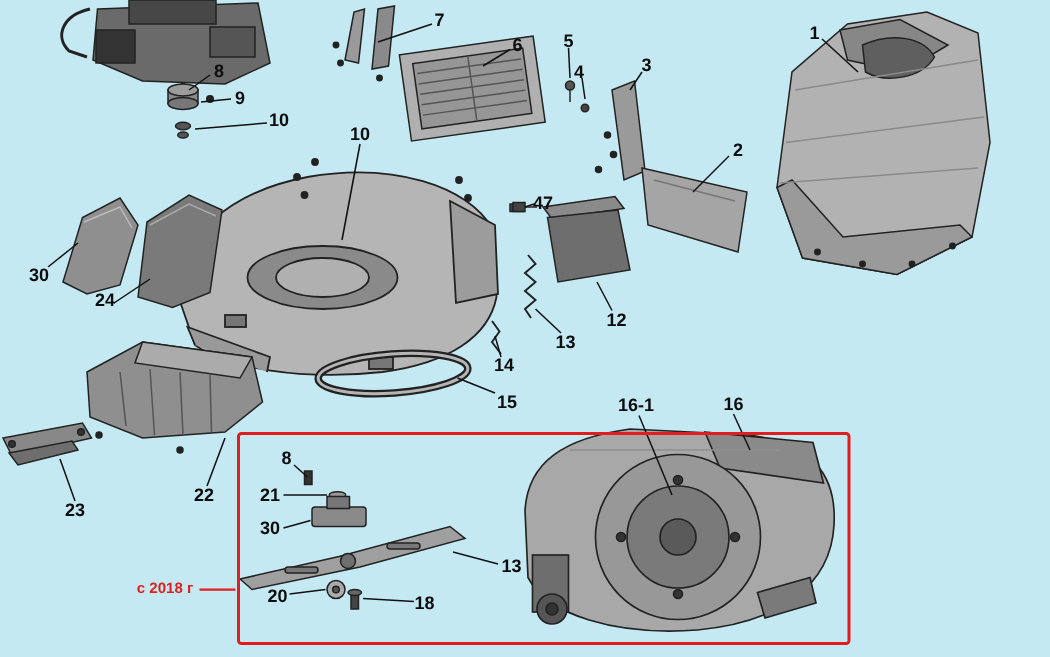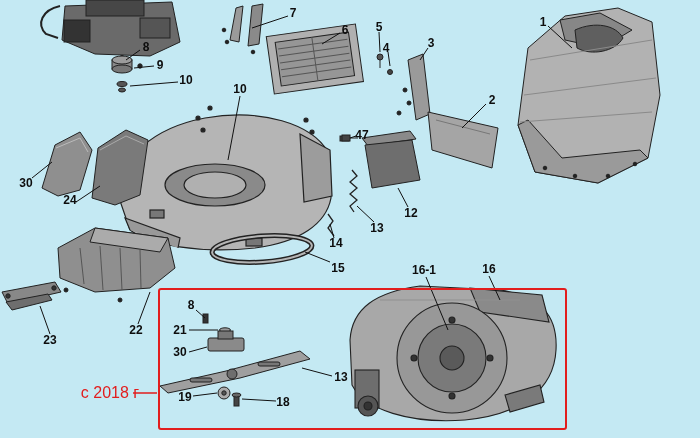--- a/index.html
+++ b/index.html
@@ -5,21 +5,21 @@
   *{margin:0;padding:0;box-sizing:border-box}
   html,body{width:700px;height:438px;overflow:hidden}
   body{background:#c4e9f3;font-family:"Liberation Sans",sans-serif}
   .stage{position:relative;width:700px;height:438px;background:#c4e9f3}
   svg.art{position:absolute;left:0;top:0;display:block}
   .redbox{position:absolute;left:158px;top:288px;width:409px;height:142px;
           border:2px solid #e21d1d;border-radius:3px;z-index:4;pointer-events:none}
   .callout{position:absolute;transform:translate(-50%,-50%);font-size:12px;
            font-weight:bold;color:#0d0d0d;line-height:1;z-index:6;white-space:nowrap}
   .year-label{position:absolute;left:110px;top:393px;transform:translate(-50%,-50%);
-           color:#e21d1d;font-weight:normal;font-size:16px;z-index:6;white-space:nowrap}
+           color:#e21d1d;font-weight:bold;font-size:10px;z-index:6;white-space:nowrap}
 </style>
 </head>
 <body>
 
 <div class="stage">
 
   <svg class="art" width="700" height="438" viewBox="0 0 700 438">
 
     <g stroke="#222" stroke-width="1">
       <path d="M60,6 C42,10 36,24 46,34 L58,38" fill="none" stroke-width="2"></path>
@@ -228,18 +228,18 @@
   <div class="callout" style="left:336px;top:243px">14</div>
   <div class="callout" style="left:338px;top:268px">15</div>
   <div class="callout" style="left:424px;top:270px">16-1</div>
   <div class="callout" style="left:489px;top:269px">16</div>
   <div class="callout" style="left:136px;top:330px">22</div>
   <div class="callout" style="left:191px;top:305px">8</div>
   <div class="callout" style="left:180px;top:330px">21</div>
   <div class="callout" style="left:180px;top:352px">30</div>
   <div class="callout" style="left:50px;top:340px">23</div>
   <div class="callout" style="left:341px;top:377px">13</div>
-  <div class="callout" style="left:185px;top:397px">19</div>
+  <div class="callout" style="left:185px;top:397px">20</div>
   <div class="callout" style="left:283px;top:402px">18</div>
 
   <div class="year-label">с 2018 г</div>
 
 </div>
 
 </body></html>

